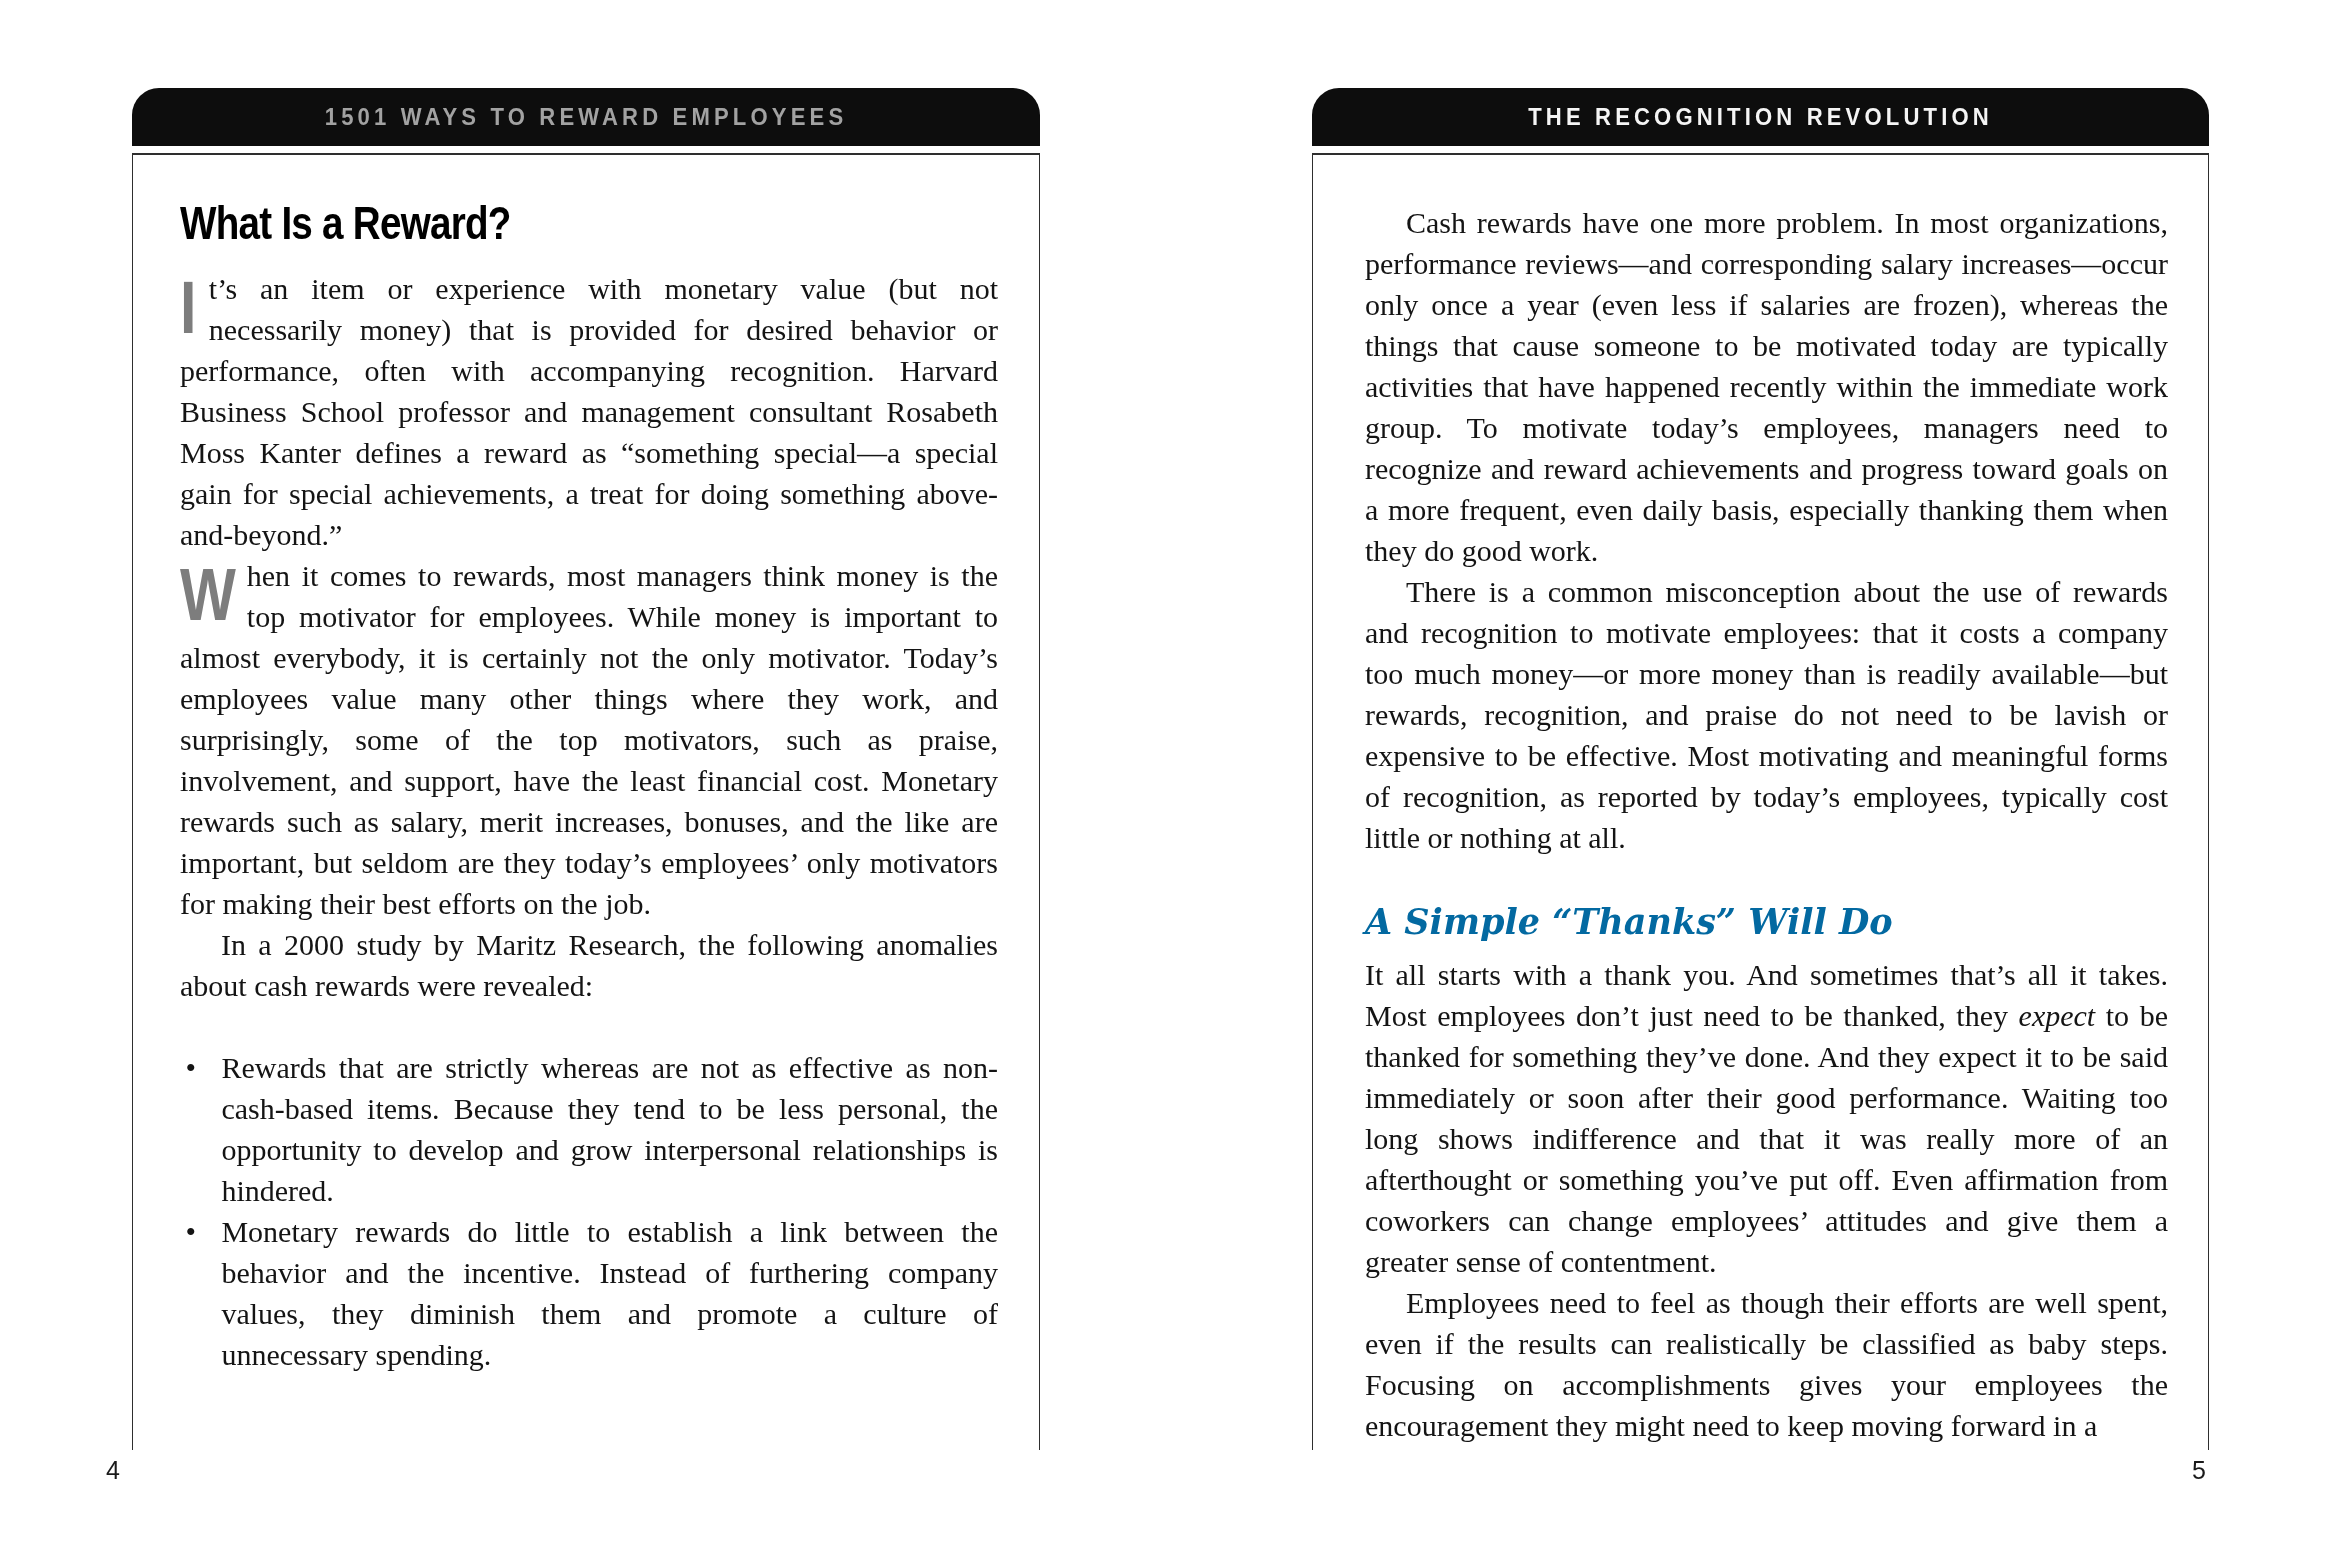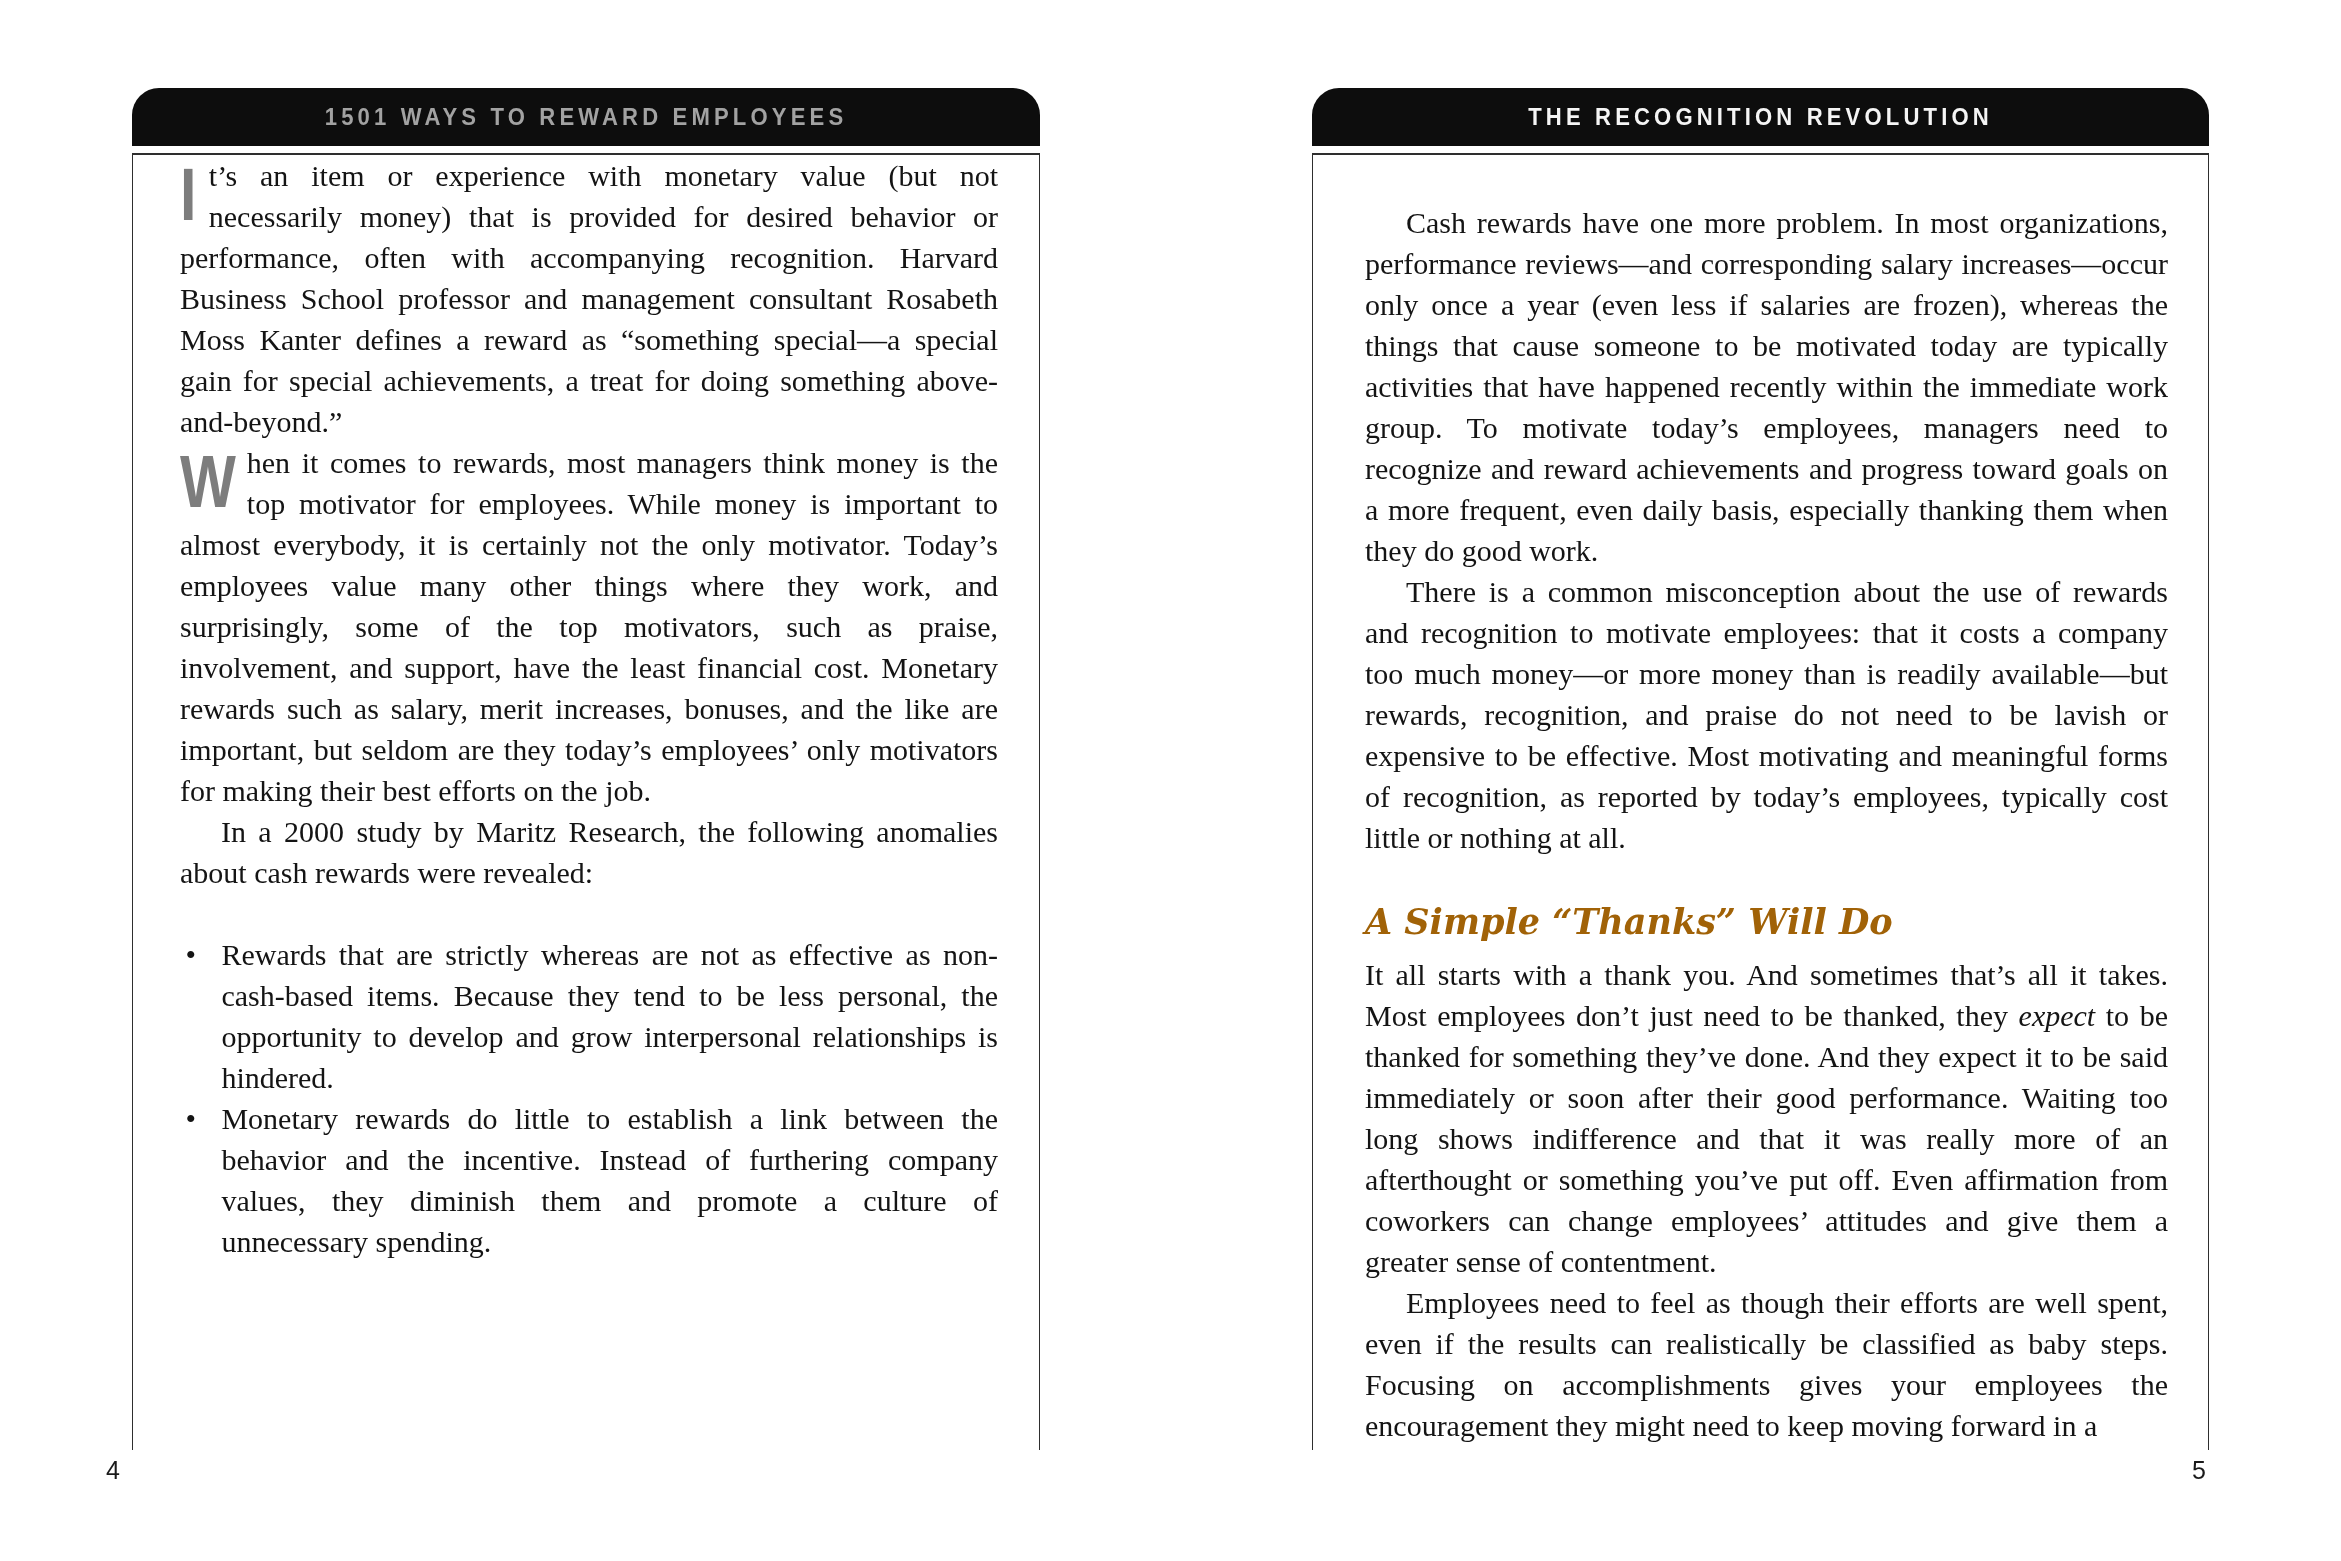--- a/index.html
+++ b/index.html
@@ -95,21 +95,21 @@
   .bullet-marker { flex: none; width: 36px; text-align: left; }
   .bullet-text { flex: 1; text-align: justify; }
 
   .subheading {
     margin: 40px 0 9px 0;
     font-family: "DejaVu Serif", serif;
     font-weight: 700;
     font-style: italic;
     font-size: 35px;
     line-height: 47px;
-    color: #a16207;
+    color: #0369a1;
     text-align: left;
   }
   .italic-word { font-style: italic; }
 
   .pageno {
     position: absolute;
     top: 1456px;
     font-family: "Liberation Sans", sans-serif;
     font-size: 25px;
     color: #1a1a1a;
@@ -123,20 +123,21 @@
 <div class="spread">
 
   <section class="page page--left">
     <div class="page-header">
       <span class="header-title">1501 WAYS TO REWARD EMPLOYEES</span>
     </div>
     <div class="page-frame">
       <div class="page-rule"></div>
       <div class="page-body">
 
+        <h2 class="section-heading"><span class="squeeze">What Is a Reward?</span></h2>
         <p class="dropcap-para"><span class="drop-cap drop-cap--i">I</span><span>t’s an item or experience with monetary value (but not necessarily money) that is provided for desired behavior or performance, often with accompanying recognition. Harvard Business School professor and management consultant Rosabeth Moss Kanter defines a reward as “something special—a special gain for special achievements, a treat for doing something above-and-beyond.”</span></p>
 
         <p class="dropcap-para"><span class="drop-cap drop-cap--w">W</span><span>hen it comes to rewards, most managers think money is the top motivator for employees. While money is important to almost everybody, it is certainly not the only motivator. Today’s employees value many other things where they work, and surprisingly, some of the top motivators, such as praise, involvement, and support, have the least financial cost. Monetary rewards such as salary, merit increases, bonuses, and the like are important, but seldom are they today’s employees’ only motivators for making their best efforts on the job.</span></p>
         <p class="indent">In a 2000 study by Maritz Research, the following anomalies about cash rewards were revealed:</p>
 
         <ul class="bullet-list">
           <li>
             <span class="bullet-marker">•</span>
             <span class="bullet-text">Rewards that are strictly whereas are not as effective as non-cash-based items. Because they tend to be less personal, the opportunity to develop and grow interpersonal relationships is hindered.</span>
           </li>

